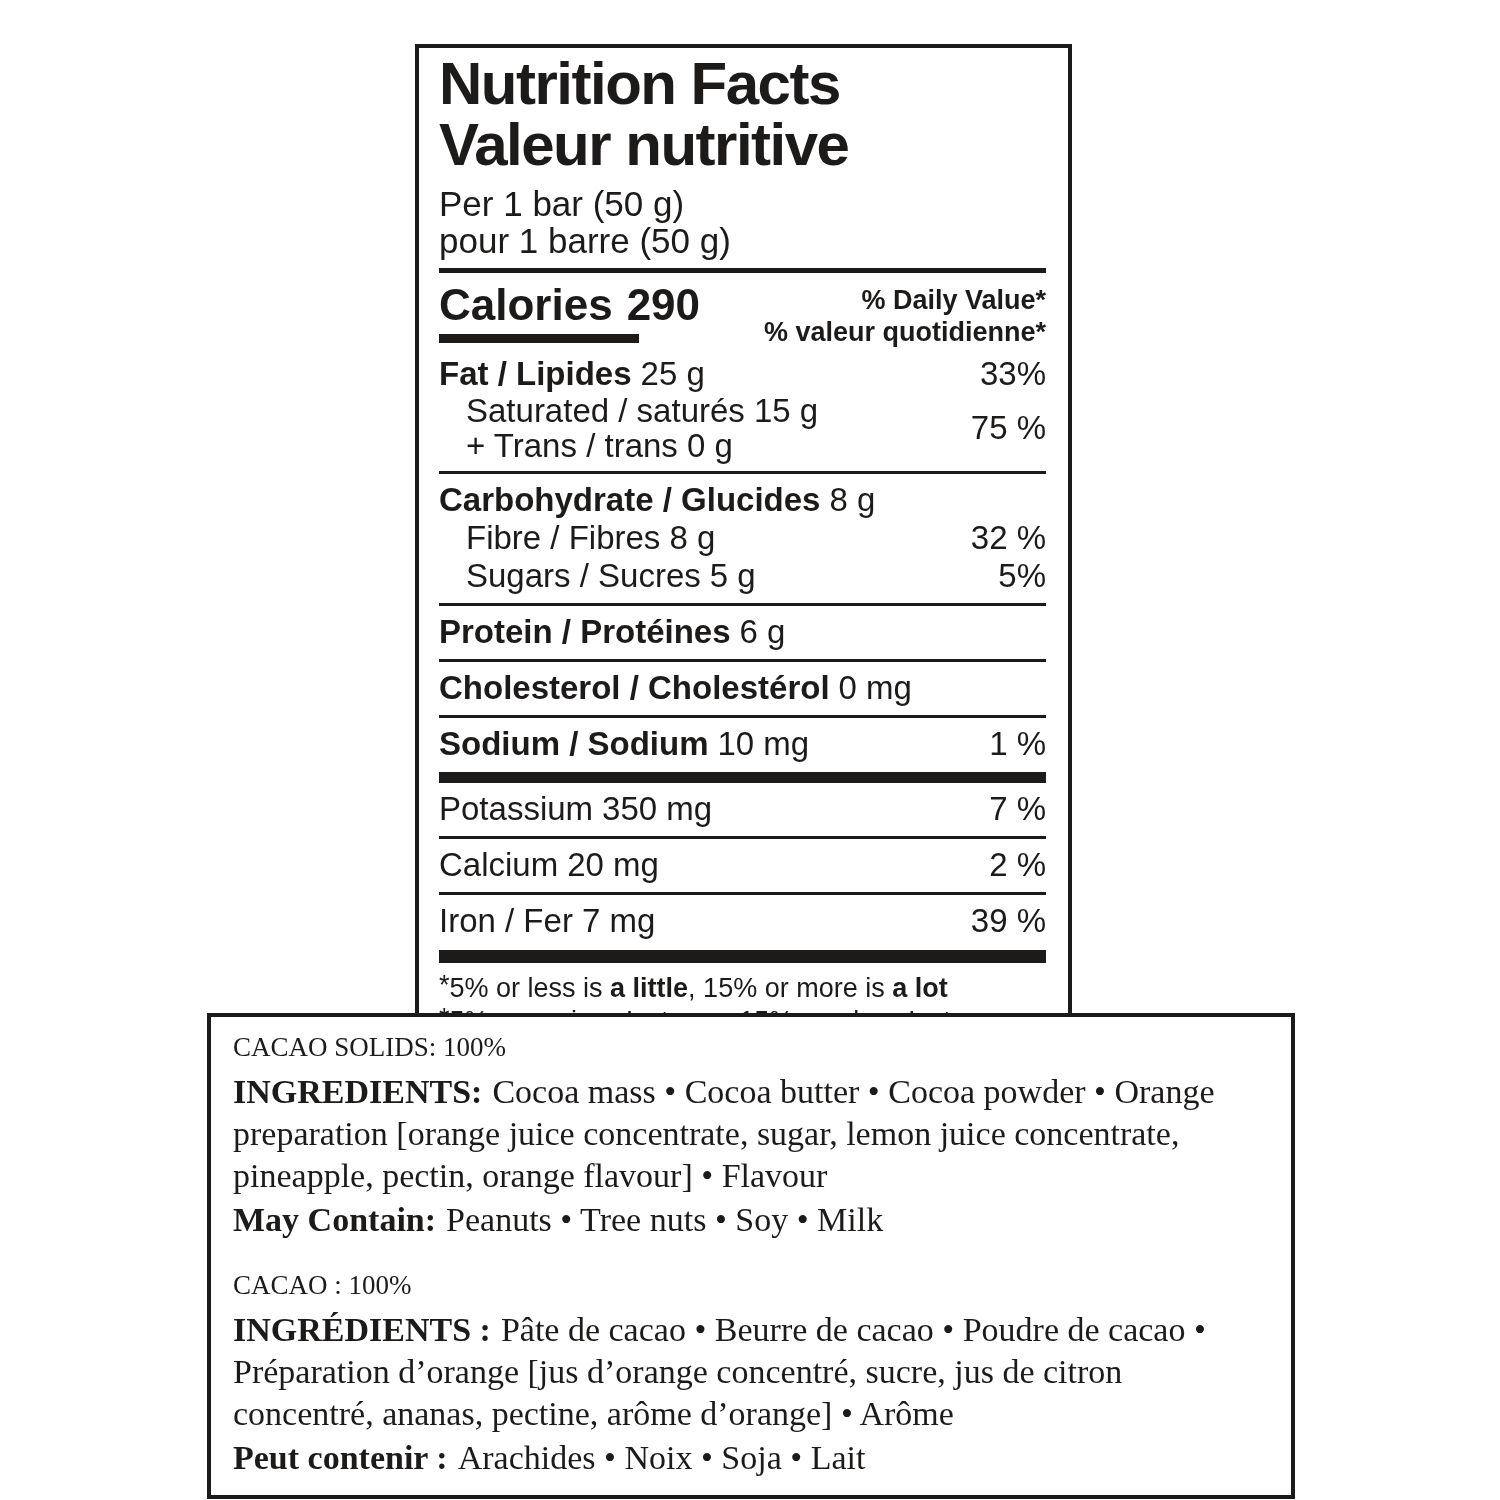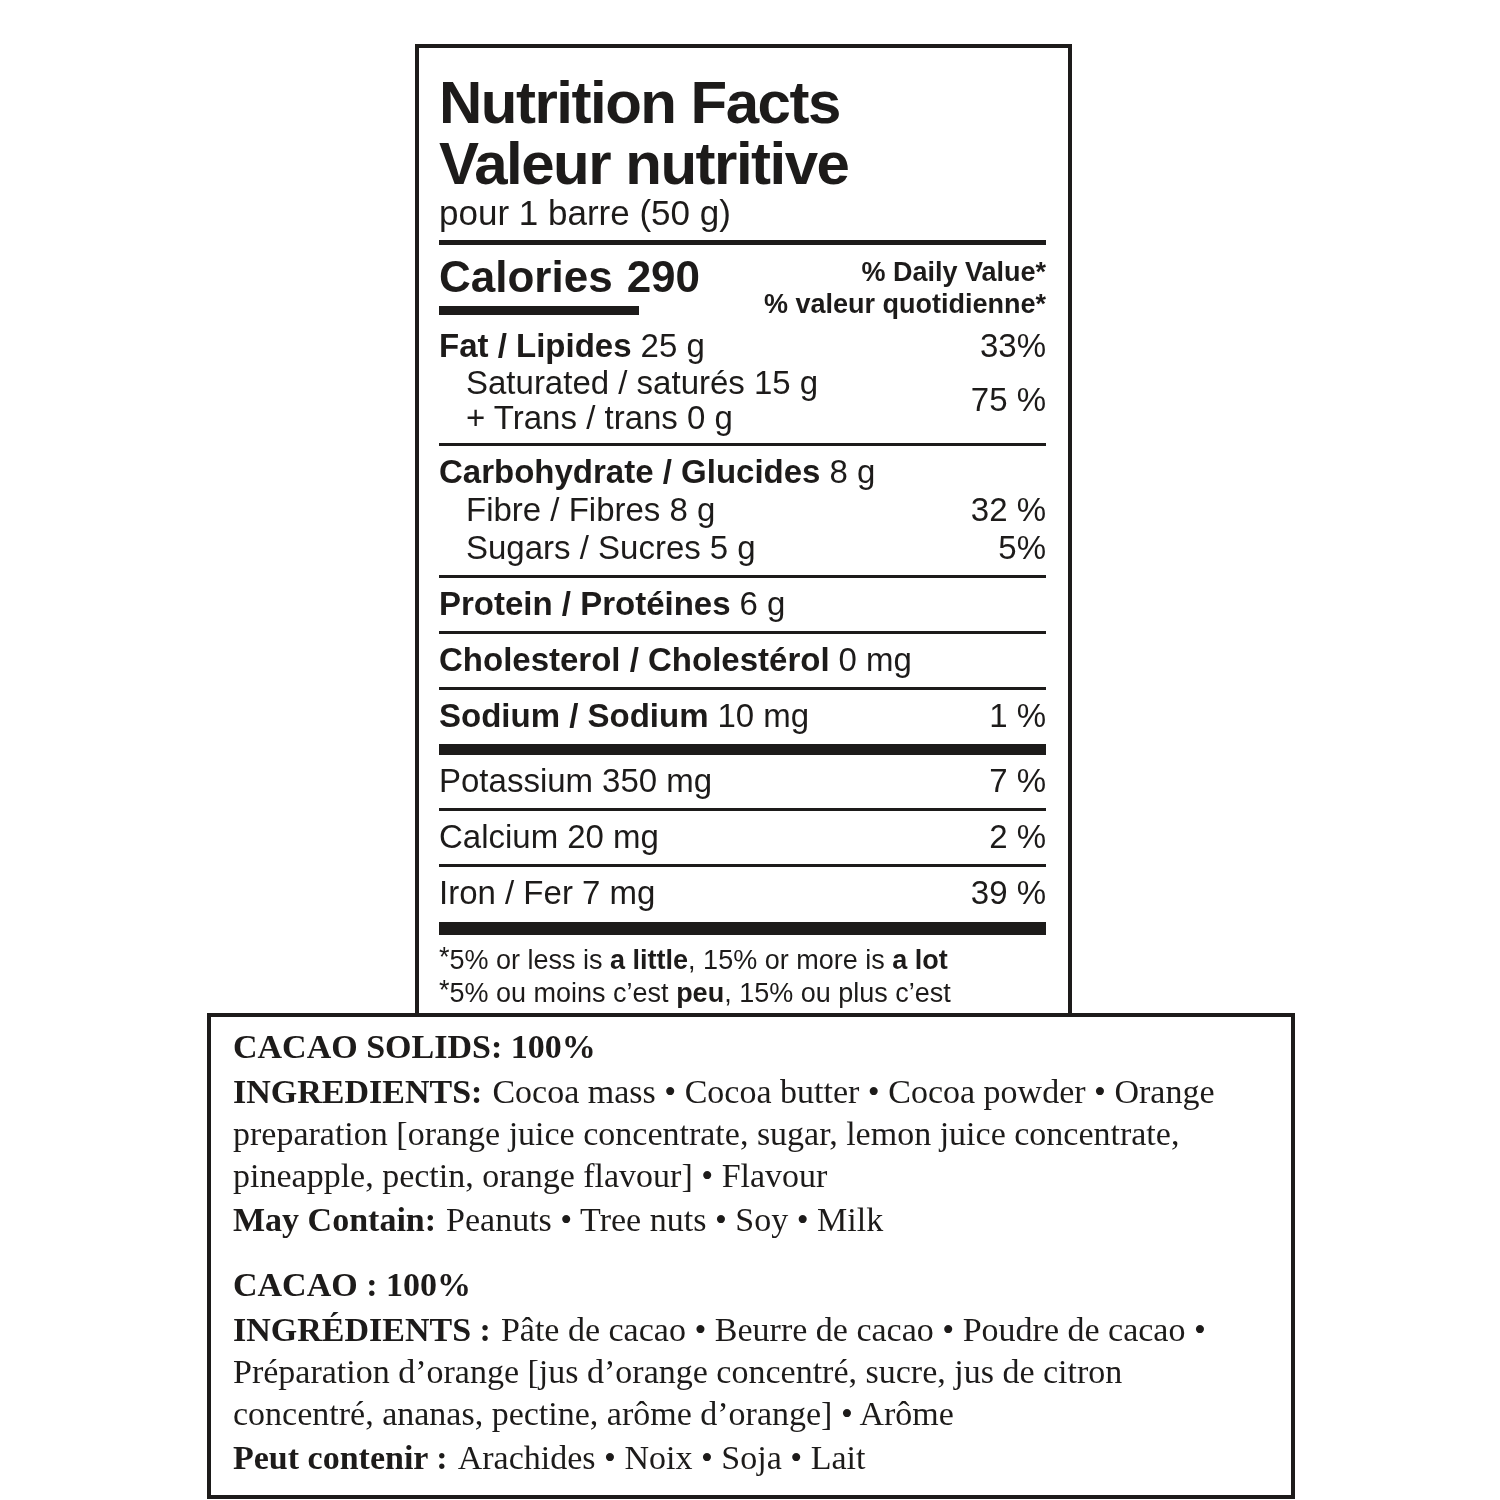--- a/index.html
+++ b/index.html
@@ -8,21 +8,21 @@
     font-family:"Liberation Sans", sans-serif;
     color:#1d1b1a;
     -webkit-font-smoothing:antialiased;
   }
   .canvas { position:relative; width:1500px; height:1500px; background:#ffffff; overflow:hidden; }
 
   
   .nf-box {
     position:absolute; left:415px; top:44px; width:657px; min-height:934px;
     box-sizing:border-box; border:4px solid #1d1b1a; background:#fff;
-    padding:24px 22px 14px 20px;
+    padding:5px 22px 14px 20px;
   }
   .nf-title { font-weight:bold; font-size:60px; line-height:61px; letter-spacing:-1.5px; }
   .nf-serving { font-size:35px; line-height:37px; }
   .nf-serving.first { margin-top:10px; }
   .rule-med { height:5px; background:#1d1b1a; margin-top:9px; }
   .cal-row { display:flex; justify-content:space-between; margin-top:8px; }
   .cal-line { display:flex; align-items:baseline; gap:14px; font-size:44px; font-weight:bold; line-height:48px; }
   .cal-bar { height:9px; width:200px; background:#1d1b1a; margin-top:5px; }
   .dv-header { text-align:right; font-weight:bold; font-size:27px; line-height:32px; padding-top:3px; }
 
@@ -43,33 +43,34 @@
   .fn.first { margin-top:9px; }
   .fn-star { position:relative; top:-3px; }
 
   
   .ing-box {
     position:absolute; left:207px; top:1013px; width:1088px; min-height:439px;
     box-sizing:border-box; border:4px solid #1d1b1a; background:#fff;
     padding:12px 24px 14px 22px;
     font-family:"Liberation Serif", serif; font-size:34px; line-height:42px;
   }
-  .ing-small { font-size:34px; line-height:32px; margin:2px 0 8px;font-weight:bold; }
+  .ing-small { font-size:27px; line-height:32px; margin:2px 0 8px; }
   .ing-para { margin:0 0 2px; }
   .ing-label { font-weight:bold; margin-right:10px; }
   .ing-gap { height:24px; }
 </style>
 </head>
 <body>
 
 <div class="canvas">
 
   <section class="nf-box">
     <div class="nf-title">Nutrition Facts</div>
     <div class="nf-title">Valeur nutritive</div>
+    <div class="nf-serving first">Per 1 bar (50 g)</div>
     <div class="nf-serving">pour 1 barre (50 g)</div>
 
     <div class="rule-med"></div>
 
     <div class="cal-row">
       <div>
         <div class="cal-line">
           <span>Calories</span>
           <span>290</span>
         </div>

